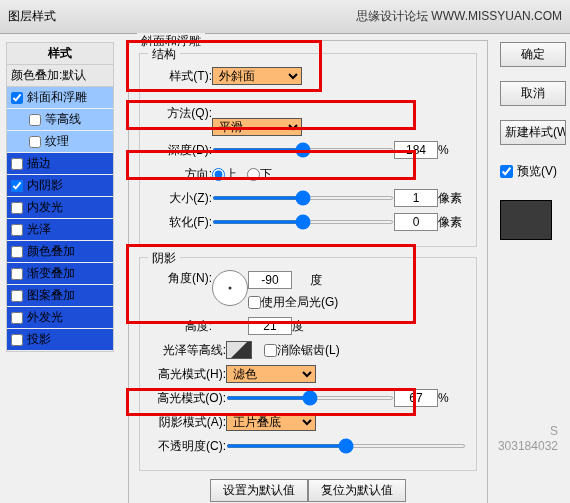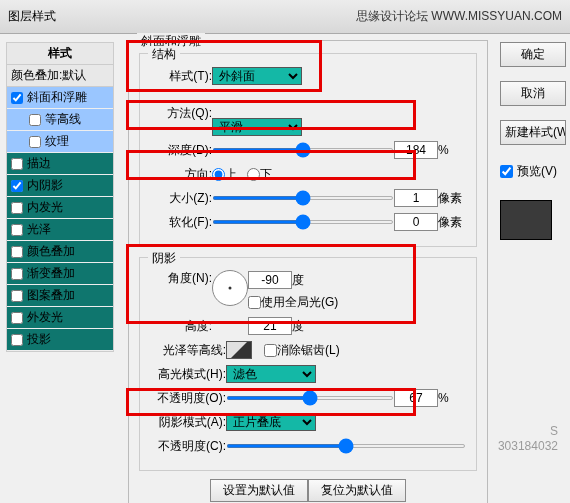--- a/index.html
+++ b/index.html
@@ -5,35 +5,35 @@
 * { box-sizing: border-box; margin: 0; padding: 0; font-family: "Microsoft YaHei", SimSun, sans-serif; font-size: 12px; }
 body { background: #f0f0f0; width: 570px; height: 503px; overflow: hidden; position: relative; }
 .titlebar { background: linear-gradient(#ececec,#d8d8d8); border-bottom: 1px solid #aaa; height: 34px; display: flex; align-items: center; padding: 0 8px; }
 .titlebar .title { flex: 1; }
 .titlebar .brand { font-size: 11px; color: #333; }
 .main { display: flex; height: calc(100% - 26px); }
 .sidebar { width: 120px; padding: 8px 6px; }
 .sidebar-header { background: #e8e8e8; padding: 2px 4px; border: 1px solid #ccc; font-weight: bold; text-align: center; }
 .blend-row { background: #e8e8e8; padding: 2px 4px; border: 1px solid #ccc; border-top: none; }
 .style-list { border: 1px solid #ccc; border-top: none; }
-.style-item { display: flex; align-items: center; padding: 2px 4px; gap: 4px; background: #0f766e; border-bottom: 1px solid #eee; }
+.style-item { display: flex; align-items: center; padding: 2px 4px; gap: 4px; background: #1d4ed8; border-bottom: 1px solid #eee; }
 .style-item.selected { background: #9ac6ff; }
 .style-item.sub { padding-left: 22px; }
 .style-item input[type=checkbox] { width: 12px; height: 12px; }
 .content { flex: 1; padding: 6px 8px; position: relative; }
 .fieldset { border: 1px solid #bbb; padding: 8px 10px 10px; margin-bottom: 8px; position: relative; }
 .fieldset > .legend { position: absolute; top: -8px; left: 8px; background: #f0f0f0; padding: 0 4px; }
 .fieldset.inner { border: 1px solid #ccc; margin-top: 4px; }
 .redbox { position: absolute; border: 3px solid #e60000; pointer-events: none; z-index: 50; }
 .row { display: flex; align-items: center; margin: 4px 0; min-height: 20px; }
 .row .lbl { width: 62px; text-align: right; }
 .row input[type=range] { flex: 1; height: 4px; }
 .row input[type=text].num { width: 44px; text-align: center; border: 1px solid #888; background: #fff; padding: 1px; }
 .row .unit { width: 28px; }
-select.combo { border: 1px solid #555; background: #14b8a6; padding: 0 2px; height: 18px; }
+select.combo { border: 1px solid #555; background: #fdba74; padding: 0 2px; height: 18px; }
 .angle-dial { width: 36px; height: 36px; border: 1px solid #888; border-radius: 50%; background: #fff; display: inline-block; position: relative; }
 .angle-dial::after { content:''; position:absolute; width:3px; height:3px; background:#333; border-radius:50%; left:50%; top:50%; transform:translate(-50%,-50%);}
 .buttons { width: 74px; padding: 8px 4px; display: flex; flex-direction: column; gap: 14px; }
 .btn { background: linear-gradient(#fafafa,#e4e4e4); border: 1px solid #888; padding: 3px 4px; text-align: center; white-space: nowrap; overflow: hidden; }
 .preview-row { display: flex; align-items: center; gap: 4px; margin-top: 4px; }
 .preview-swatch { width: 52px; height: 40px; background: #3a3a3a; border: 1px solid #000; margin-top: 6px; }
 .swatch { width: 26px; height: 18px; border: 1px solid #555; background: linear-gradient(135deg,#e0e0e0 48%, #333 52%); display:inline-block; }
 .footer-btns { display: flex; gap: 0; justify-content: center; margin-top: 8px; }
 .btn2 { background: linear-gradient(#fafafa,#e4e4e4); border: 1px solid #888; padding: 2px 12px; }
 .watermark { position:absolute; right:12px; bottom:48px; color:#555; font-size:14px; opacity:.55; pointer-events:none; text-align:right; line-height:1.3;}
@@ -150,21 +150,21 @@
       </div>
 
       <div class="fieldset inner" style="position:relative; margin-top:10px;">
         <span class="legend">阴影</span>
 
         <div class="redbox" style="left:-14px; top:-14px; width:290px; height:80px;"></div>
         <div class="row" style="align-items:flex-start;">
           <span class="lbl">角度(N):</span>
           <span class="angle-dial"></span>
           <div>
-            <div class="row" style="margin:0;">
+            <div class="row" style="margin:0;justify-content:space-between;">
               <input type="text" class="num" value="-90" style="">
               <span class="unit">度</span>
             </div>
             <div class="row" style="margin:2px 0 0;">
               <input type="checkbox" style="">
               <span>使用全局光(G)</span>
             </div>
           </div>
         </div>
         <div class="row">
@@ -182,21 +182,21 @@
           <span>消除锯齿(L)</span>
         </div>
 
         <div class="row">
           <span class="lbl" style="width:76px;">高光模式(H):</span>
           <select class="combo" style="width:90px;"><option>滤色</option></select>
         </div>
 
         <div class="redbox" style="left:-14px; top:130px; width:290px; height:28px;"></div>
         <div class="row">
-          <span class="lbl" style="width:76px;">不透明度(O):</span>
+          <span class="lbl" style="width:76px;">高光模式(O):</span>
           <input type="range" value="50" style="">
           <input type="text" class="num" value="67" style="">
           <span class="unit">%</span>
         </div>
 
         <div class="row">
           <span class="lbl" style="width:76px;">阴影模式(A):</span>
           <select class="combo" style="width:90px;"><option>正片叠底</option></select>
         </div>
         <div class="row">

